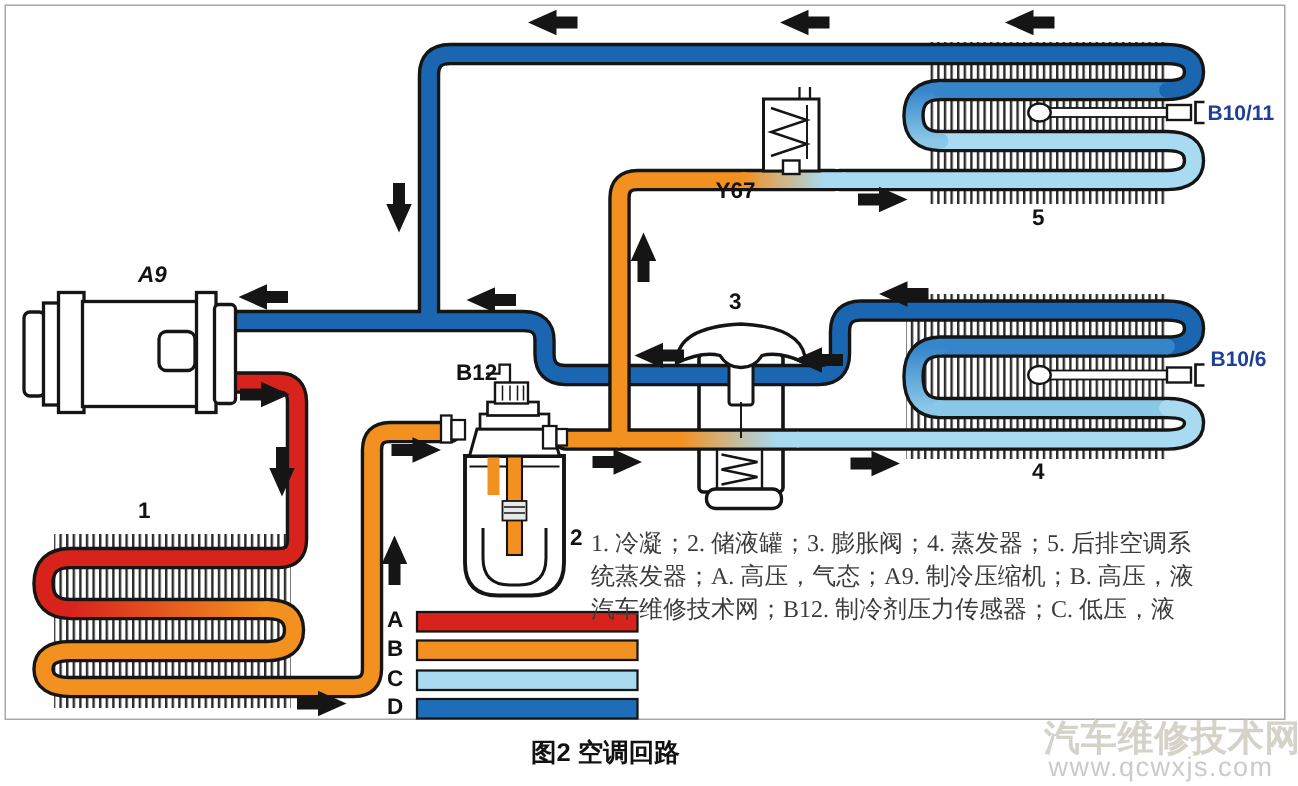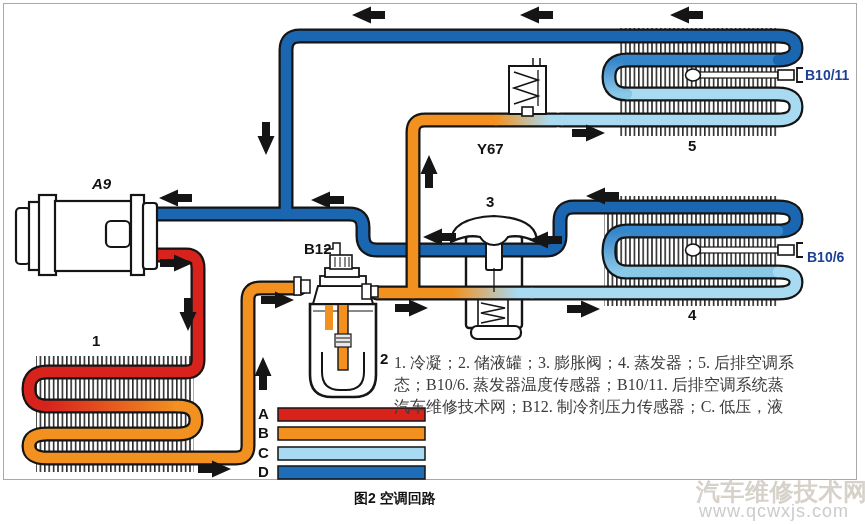--- a/index.html
+++ b/index.html
@@ -6,21 +6,21 @@
   .stage{position:relative;width:865px;height:524px;background:#ffffff;overflow:hidden;
          font-family:"Liberation Sans","DejaVu Sans",sans-serif;}
   .frame{position:absolute;left:3px;top:3px;width:852px;height:475px;border:1px solid #a8a8a8;}
   svg.art{position:absolute;left:0;top:0;}
   .lbl{position:absolute;font-weight:bold;font-size:15px;color:#121212;white-space:nowrap;}
   .lbl-sensor{color:#1d3f96;font-size:14px;}
   .legend-key{position:absolute;font-weight:bold;font-size:15px;color:#121212;}
   .caption{position:absolute;left:394px;top:352px;width:468px;
            font-family:"Liberation Serif","DejaVu Serif",serif;
            font-size:16px;line-height:21.8px;color:#3c3c3c;white-space:nowrap;}
-  .fig-title{position:absolute;left:354px;top:490px;font-weight:bold;font-size:14px;color:#121212;}
+  .fig-title{position:absolute;left:354px;top:490px;font-weight:bold;font-size:17px;color:#121212;}
   .wm{position:absolute;color:#d6d2ca;font-weight:bold;white-space:nowrap;}
   .wm1{left:696px;top:476px;font-size:24px;letter-spacing:0.5px;}
   .wm2{left:699px;top:501px;font-size:18px;font-weight:normal;color:#cbcbcb;letter-spacing:1px;}
 </style>
 </head>
 <body>
 
 <div class="stage">
   <div class="frame"></div>
 
@@ -179,31 +179,31 @@
     </g>
   </svg>
 
   <div class="lbl" style="left:92px;top:175px;font-style:italic;">A9</div>
   <div class="lbl" style="left:92px;top:332px;">1</div>
   <div class="lbl" style="left:304px;top:240px;">B12</div>
   <div class="lbl" style="left:380px;top:350px;">2</div>
   <div class="lbl" style="left:486px;top:193px;">3</div>
   <div class="lbl" style="left:688px;top:306px;">4</div>
   <div class="lbl" style="left:688px;top:137px;">5</div>
-  <div class="lbl" style="left:477px;top:119px;margin-top:21px;">Y67</div>
-  <div class="lbl lbl-sensor" style="left:807px;top:249px;">B10/6</div>
+  <div class="lbl" style="left:477px;top:119px;">Y67</div>
+  <div class="lbl lbl-sensor" style="left:807px;top:231px;">B10/6</div>
   <div class="lbl lbl-sensor" style="left:805px;top:67px;">B10/11</div>
 
   <div class="legend-key" style="left:258px;top:405px;">A</div>
   <div class="legend-key" style="left:258px;top:424px;">B</div>
   <div class="legend-key" style="left:258px;top:444px;">C</div>
   <div class="legend-key" style="left:258px;top:463px;">D</div>
 
   <div class="caption">
     <div>1. 冷凝；2. 储液罐；3. 膨胀阀；4. 蒸发器；5. 后排空调系</div>
-    <div>态；B10/6. 蒸发器温度传感器；B10/11. 后排空调系统蒸</div>
+    <div>统蒸发器；A. 高压，气态；A9. 制冷压缩机；B. 高压，液</div>
     <div>汽车维修技术网；B12. 制冷剂压力传感器；C. 低压，液</div>
   </div>
 
   <div class="fig-title">图2 空调回路</div>
   <div class="wm wm1">汽车维修技术网</div>
   <div class="wm wm2">www.qcwxjs.com</div>
 </div>
 
 </body></html>

